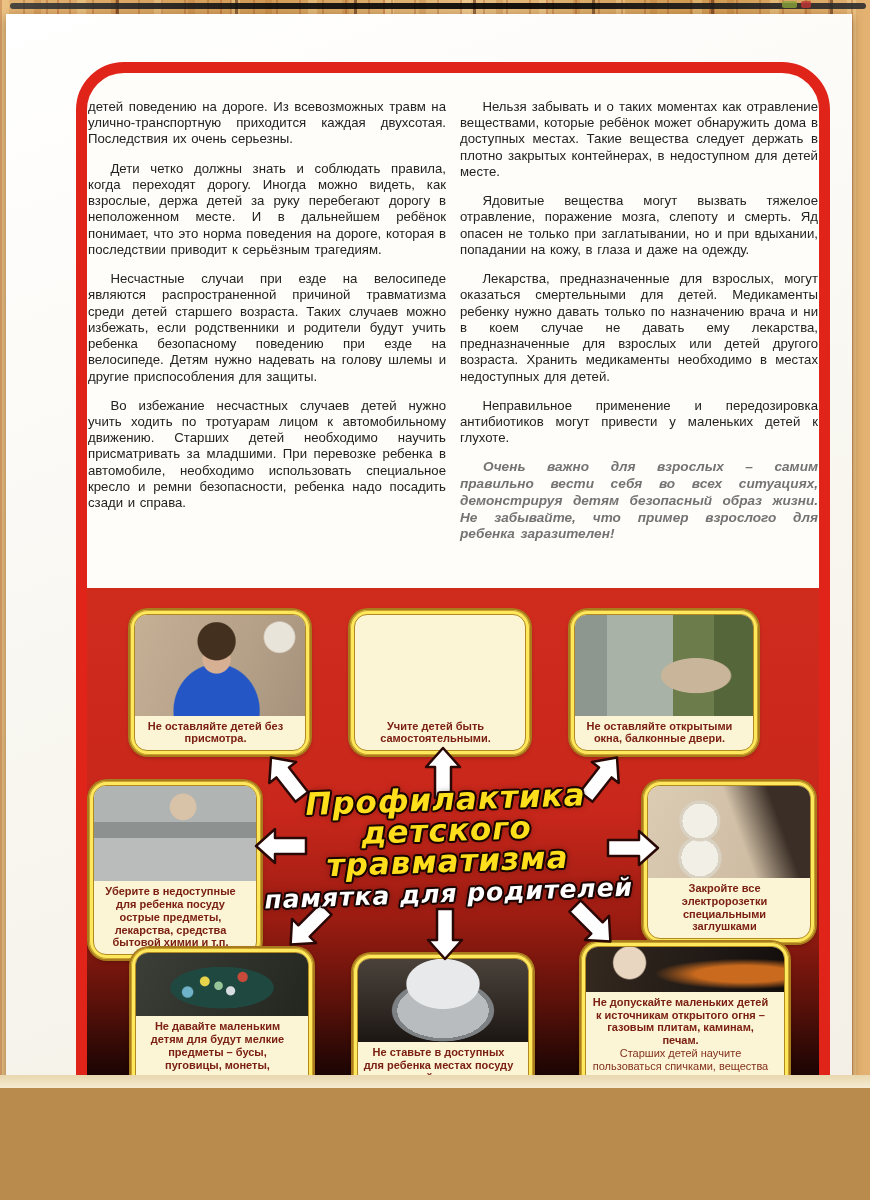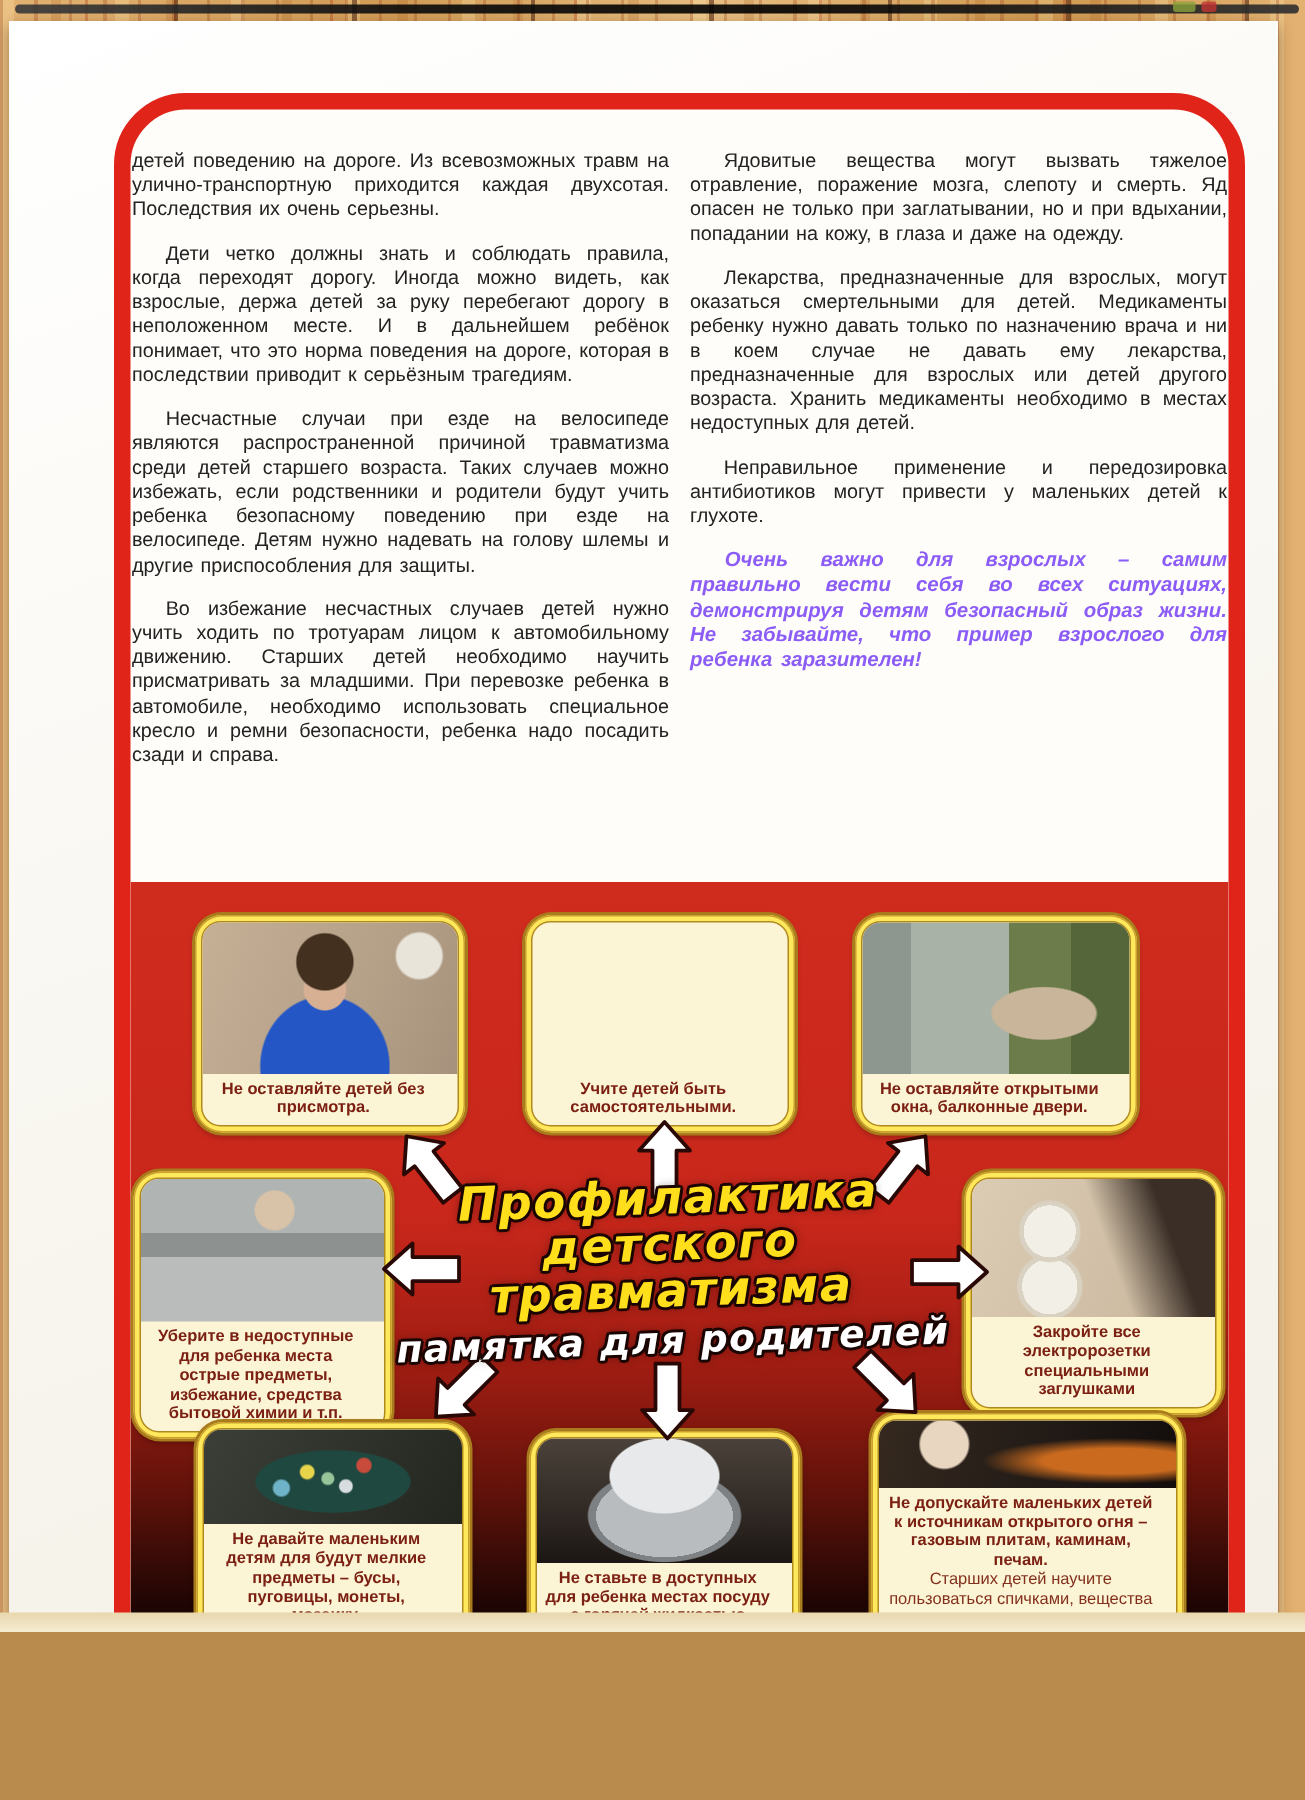--- a/index.html
+++ b/index.html
@@ -27,21 +27,21 @@
 
   .frame{position:absolute;left:70px;top:48px;width:754px;height:1068px;box-sizing:border-box;
     border:11px solid #e0241a;border-radius:48px;background:#fffdf9;overflow:hidden;}
 
   
   .columns{position:absolute;left:0;top:26px;width:732px;display:flex;gap:14px;padding:0 1px;}
   .col{width:358px;}
   .col p{margin:0 0 13px 0;font-size:13.2px;line-height:1.23;color:#222;
     text-align:justify;text-indent:1.7em;word-spacing:1px;}
   .col p.noindent{text-indent:0;}
-  .col p.highlight{color:#8b5cf6;font-weight:bold;font-style:italic;font-size:13.6px;word-spacing:2px;}
+  .col p.highlight{color:#737373;font-weight:bold;font-style:italic;font-size:13.6px;word-spacing:2px;}
 
   
   .red-panel{position:absolute;left:0;right:0;bottom:0;top:515px;
     background:linear-gradient(180deg,#d02c1e 0%,#c9271b 42%,#9c1c12 62%,#5f120a 77%,#2b0805 88%,#0e0202 95%,#0c0202 100%);}
 
   .card{position:absolute;border-radius:18px;background:#ffe85c;padding:4px;box-sizing:border-box;
     box-shadow:0 0 0 2px #a87b1c, inset 0 0 0 1px #caa12e, 0 2px 5px rgba(0,0,0,.35);}
   .card-inner{width:100%;height:100%;border-radius:13px;overflow:hidden;background:#fbf4d5;
     border:1px solid #b08a20;box-sizing:border-box;display:flex;flex-direction:column;}
   .photo{flex:1 1 auto;min-height:34px;}
@@ -138,20 +138,21 @@
     <div class="frame">
 
       <div class="columns">
         <div class="col">
           <p class="noindent">детей поведению на дороге. Из всевозможных травм на улично-транспортную приходится каждая двухсотая. Последствия их очень серьезны.</p>
           <p>Дети четко должны знать и соблюдать правила, когда переходят дорогу. Иногда можно видеть, как взрослые, держа детей за руку перебегают дорогу в неположенном месте. И в дальнейшем ребёнок понимает, что это норма поведения на дороге, которая в последствии приводит к серьёзным трагедиям.</p>
           <p>Несчастные случаи при езде на велосипеде являются распространенной причиной травматизма среди детей старшего возраста. Таких случаев можно избежать, если родственники и родители будут учить ребенка безопасному поведению при езде на велосипеде. Детям нужно надевать на голову шлемы и другие приспособления для защиты.</p>
           <p>Во избежание несчастных случаев детей нужно учить ходить по тротуарам лицом к автомобильному движению. Старших детей необходимо научить присматривать за младшими. При перевозке ребенка в автомобиле, необходимо использовать специальное кресло и ремни безопасности, ребенка надо посадить сзади и справа.</p>
         </div>
         <div class="col">
+          <p>Нельзя забывать и о таких моментах как отравление веществами, которые ребёнок может обнаружить дома в доступных местах. Такие вещества следует держать в плотно закрытых контейнерах, в недоступном для детей месте.</p>
           <p>Ядовитые вещества могут вызвать тяжелое отравление, поражение мозга, слепоту и смерть. Яд опасен не только при заглатывании, но и при вдыхании, попадании на кожу, в глаза и даже на одежду.</p>
           <p>Лекарства, предназначенные для взрослых, могут оказаться смертельными для детей. Медикаменты ребенку нужно давать только по назначению врача и ни в коем случае не давать ему лекарства, предназначенные для взрослых или детей другого возраста. Хранить медикаменты необходимо в местах недоступных для детей.</p>
           <p>Неправильное применение и передозировка антибиотиков могут привести у маленьких детей к глухоте.</p>
           <p class="highlight">Очень важно для взрослых – самим правильно вести себя во всех ситуациях, демонстрируя детям безопасный образ жизни. Не забывайте, что пример взрослого для ребенка заразителен!</p>
         </div>
       </div>
 
       <div class="red-panel">
 
         <div class="card c1">
@@ -171,21 +172,21 @@
         <div class="card c3">
           <div class="card-inner">
             <div class="photo p3"></div>
             <div class="caption">Не оставляйте открытыми окна, балконные двери.</div>
           </div>
         </div>
 
         <div class="card c4">
           <div class="card-inner">
             <div class="photo p4"></div>
-            <div class="caption">Уберите в недоступные для ребенка места острые предметы, избежание, средства бытовой химии и т.п.</div>
+            <div class="caption">Уберите в недоступные для ребенка посуду острые предметы, лекарства, средства бытовой химии и т.п.</div>
           </div>
         </div>
 
         <div class="card c5">
           <div class="card-inner">
             <div class="photo p5"></div>
             <div class="caption">Закройте все электророзетки специальными заглушками</div>
           </div>
         </div>
 

